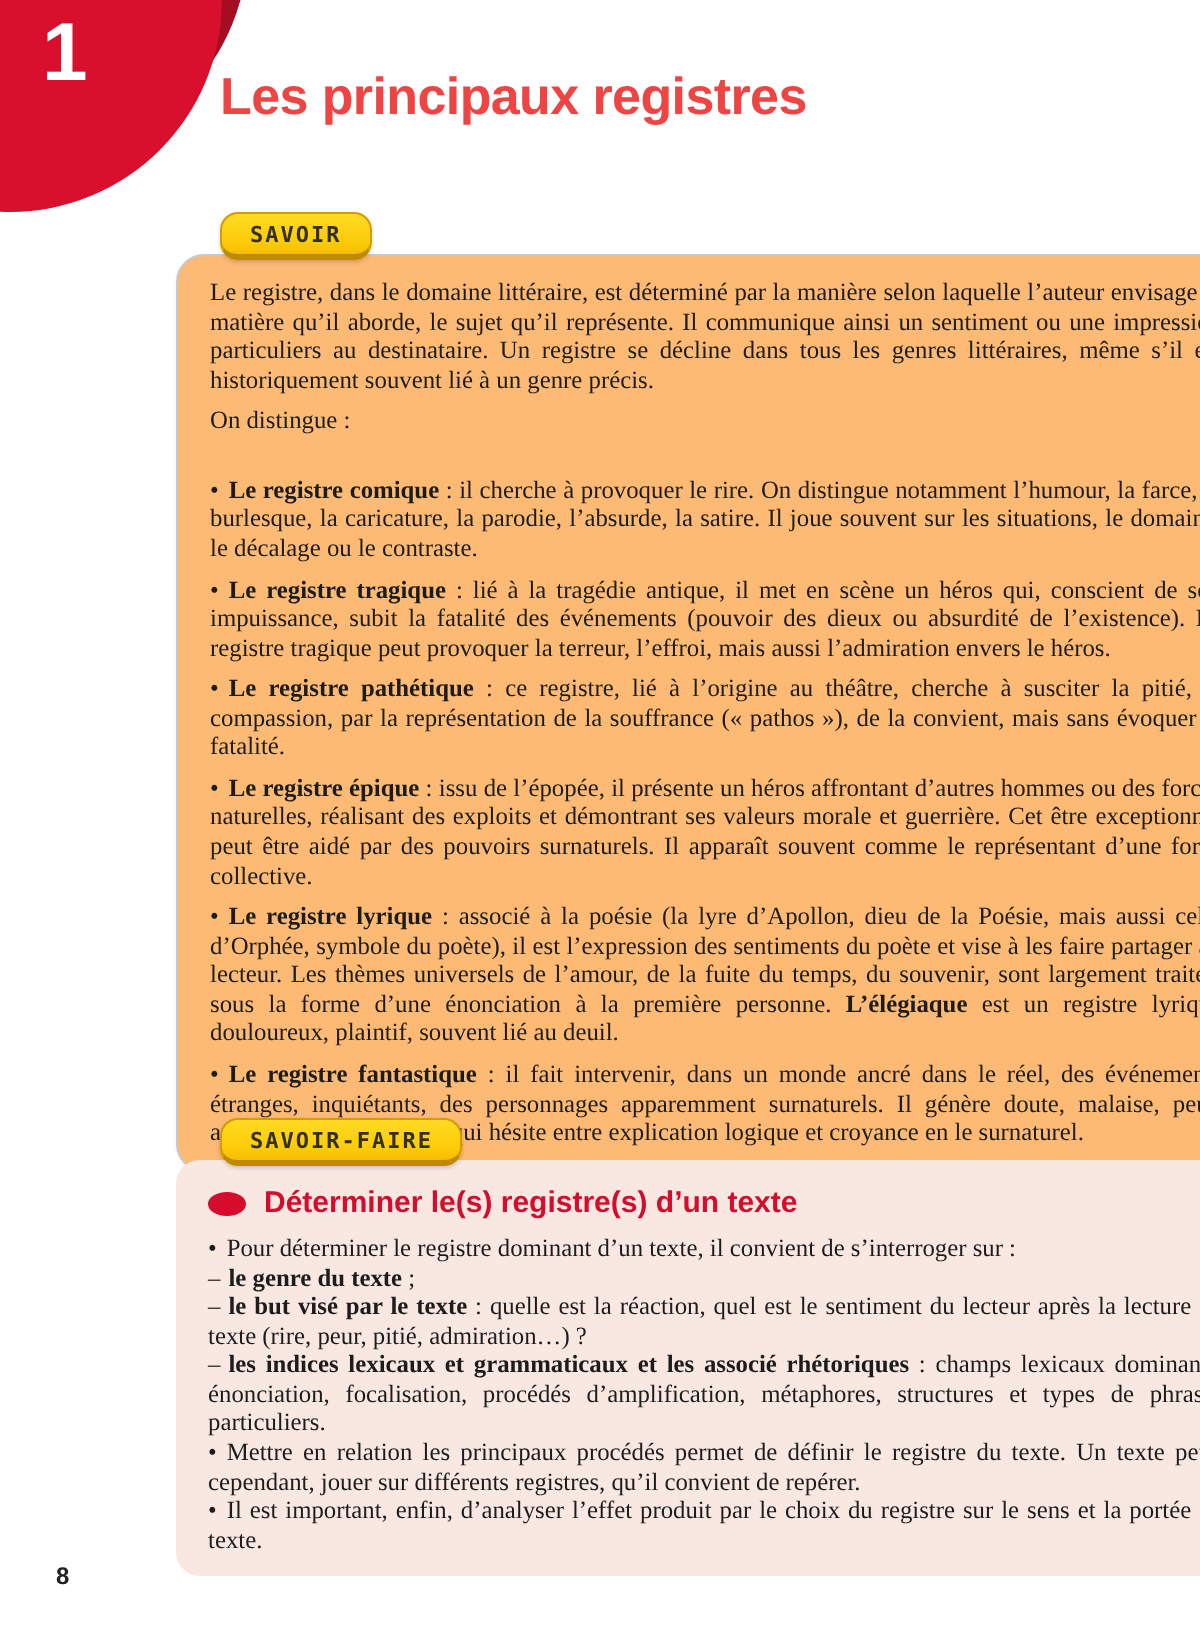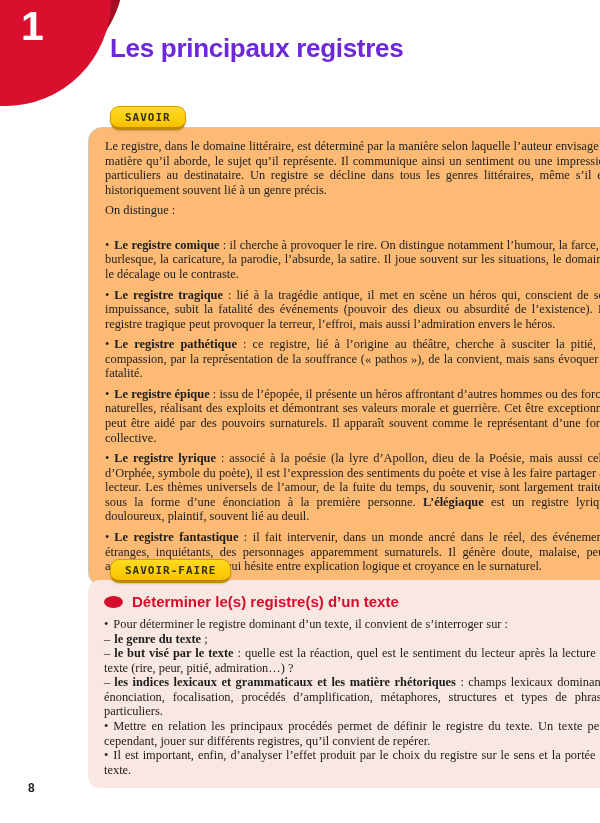--- a/index.html
+++ b/index.html
@@ -22,21 +22,21 @@
   }
   .chapter-num {
     position:absolute; left:21px; top:6px;
     font-family:"Liberation Sans", sans-serif; font-weight:bold;
     font-size:41px; color:#ffffff; line-height:1;
   }
 
   .page-title {
     position:absolute; left:110px; top:33px; margin:0;
     font-family:"Liberation Sans", sans-serif; font-weight:bold;
-    font-size:26px; letter-spacing:-0.3px; color:#6d28d9;
+    font-size:26px; letter-spacing:-0.3px; color:#ef4444;
   }
 
   
   .section { position:absolute; left:88px; width:540px; }
   .section-savoir { top:127px; }
   .section-savoir-faire { top:570px;margin-top:10px; }
 
   .badge {
     position:absolute; top:-21px; left:22px; z-index:3;
     height:24px; box-sizing:border-box; padding:1px 14px 0;
@@ -125,21 +125,21 @@
         <span class="ellipse"></span>
         <span>Déterminer le(s) registre(s) d’un texte</span>
       </h2>
 
     <p><span class="blt">•</span><span>Pour déterminer le registre dominant d’un texte, il convient de s’interroger sur :</span></p>
 
     <p><span class="dash">–</span><b>le genre du texte</b><span> ;</span></p>
 
     <p><span class="dash">–</span><b>le but visé par le texte</b><span> : quelle est la réaction, quel est le sentiment du lecteur après la lecture du texte (rire, peur, pitié, admiration…) ?</span></p>
 
-    <p><span class="dash">–</span><b>les indices lexicaux et grammaticaux et les matière rhétoriques</b><span> : champs lexicaux dominants, énonciation, focalisation, procédés d’amplification, métaphores, structures et types de phrases particuliers.</span></p>
+    <p><span class="dash">–</span><b>les indices lexicaux et grammaticaux et les associé rhétoriques</b><span> : champs lexicaux dominants, énonciation, focalisation, procédés d’amplification, métaphores, structures et types de phrases particuliers.</span></p>
 
     <p><span class="blt">•</span><span>Mettre en relation les principaux procédés permet de définir le registre du texte. Un texte peut, cependant, jouer sur différents registres, qu’il convient de repérer.</span></p>
 
     <p><span class="blt">•</span><span>Il est important, enfin, d’analyser l’effet produit par le choix du registre sur le sens et la portée du texte.</span></p>
   </div>
 </section>
 
 <div class="page-num">8</div>
 
 </body></html>

